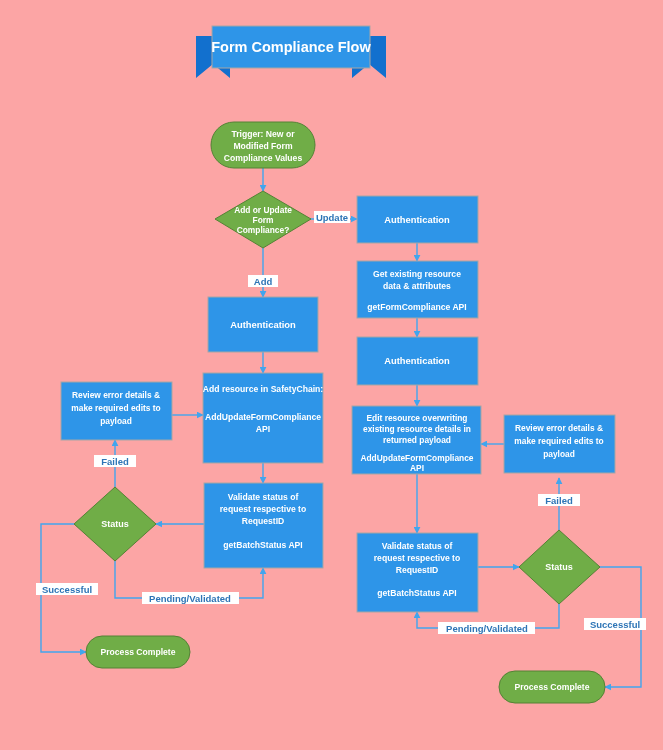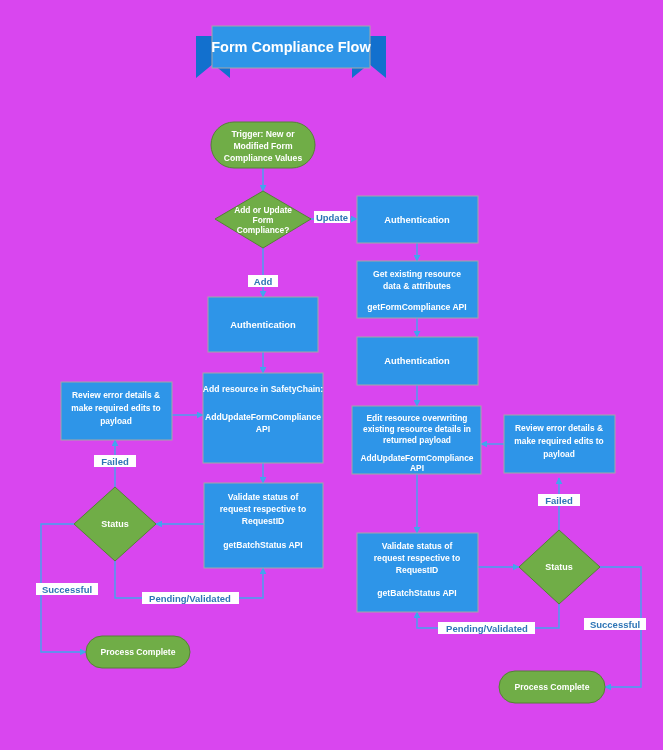--- a/index.html
+++ b/index.html
@@ -10,21 +10,21 @@
   body {
     width: 663px;
     height: 750px;
     overflow: hidden;
     font-family: "Liberation Sans", sans-serif;
   }
   #canvas {
     position: relative;
     width: 663px;
     height: 750px;
-    background: #d946ef;
+    background: #fca5a5;
   }
   svg.layer {
     position: absolute;
     left: 0;
     top: 0;
     width: 663px;
     height: 750px;
   }
   .nodetext {
     fill: #ffffff;

